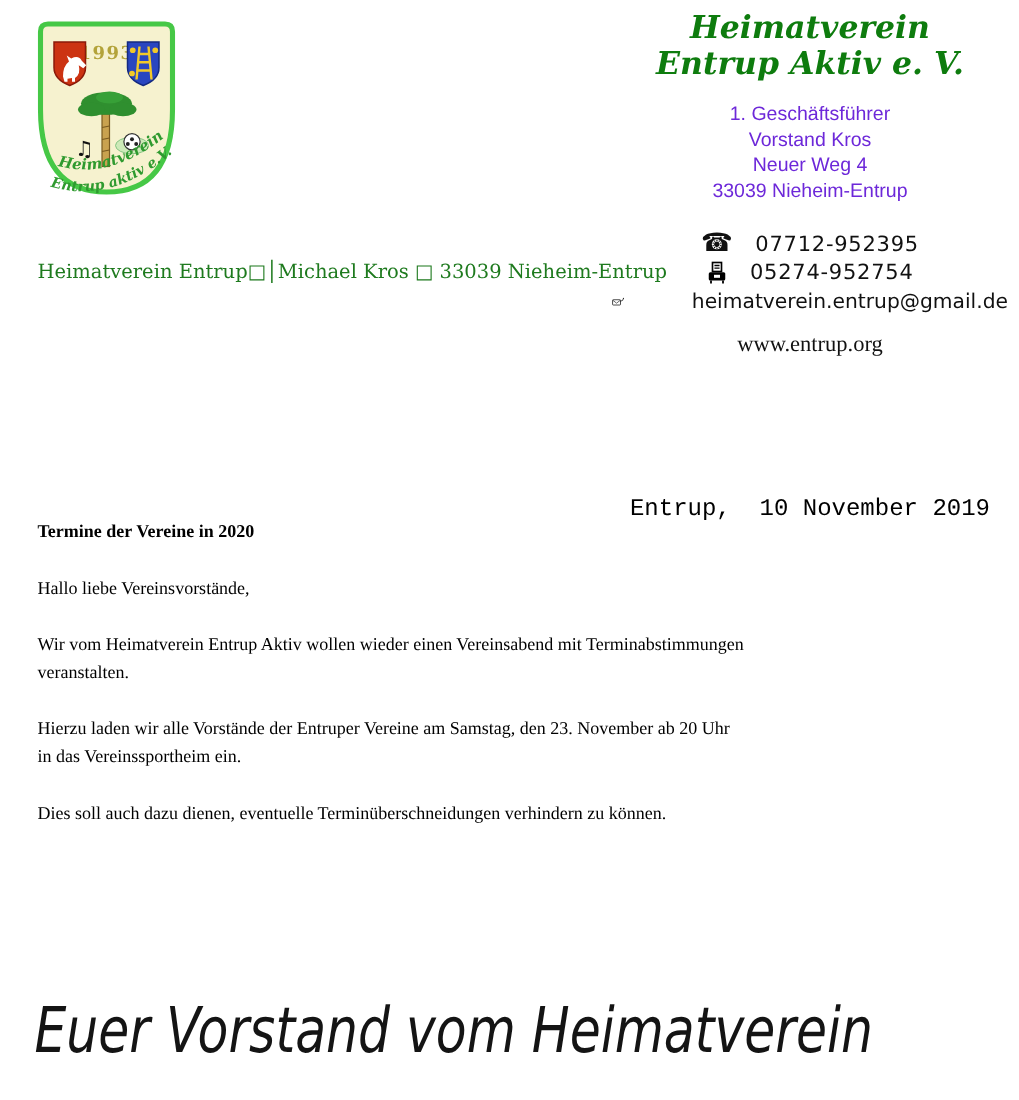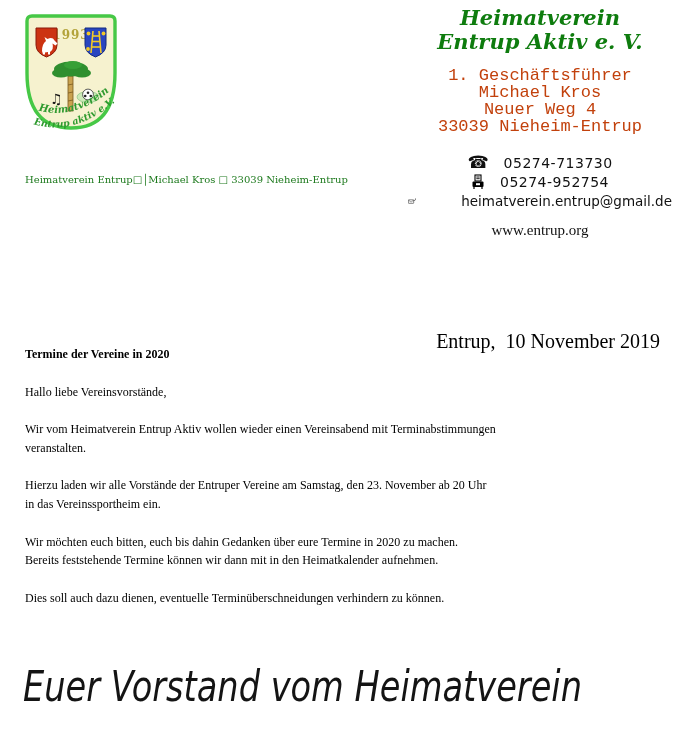--- a/index.html
+++ b/index.html
@@ -11,44 +11,44 @@
   .logo{position:absolute;left:21px;top:13px;}
   
   .club-head{
     position:absolute;left:408px;top:6px;width:264px;text-align:center;
   }
   .club-name{
     font-family:"DejaVu Serif",serif;font-style:italic;font-weight:bold;
     font-size:21px;line-height:24px;color:#0e7c0e;
   }
   .address-block{
-    margin-top:13px;font-family:Liberation Mono, monospace;
-    font-size:17px;line-height:17px;color:#c2410c;
+    margin-top:13px;font-family:Liberation Sans, sans-serif;
+    font-size:13px;line-height:17px;color:#6d28d9;
   }
   .contact-block{position:absolute;left:408px;top:153px;width:264px;}
   .contact-row{
     display:flex;align-items:center;justify-content:center;
     height:19px;font-family:"DejaVu Sans",sans-serif;font-size:14px;color:#111;
   }
   .contact-row .num{margin-left:15px;letter-spacing:.5px;}
   .contact-row .mailtxt{margin-left:5px;font-size:13.5px;padding-left:40px;}
   .phone-glyph{font-family:"DejaVu Sans",sans-serif;font-size:17px;line-height:17px;}
   .web-row{
     margin-top:12px;text-align:center;font-family:"Liberation Serif",serif;
     font-size:15px;color:#111;
   }
   
   .sender-line{
     position:absolute;left:25px;top:174px;
-    font-family:"DejaVu Serif",serif;font-size:10px;color:#1e7a1e;
+    font-family:"DejaVu Serif",serif;font-size:13px;color:#1e7a1e;
     white-space:pre;
   }
   
   .dateline{
-    position:absolute;right:19px;top:330px;font-size:20px;white-space:pre;
+    position:absolute;right:19px;top:330px;font-size:16px;white-space:pre;font-family:Liberation Mono, monospace;
   }
   
   .letter-body{
     position:absolute;left:25px;top:345px;width:646px;
     font-size:12px;line-height:18.6px;
   }
   .subject{font-weight:bold;margin:0;}
   .subtitle{margin:0;}
   .salutation{margin:19px 0 0 0;}
   .para{margin:19px 0 0 0;white-space:pre-line;}
@@ -119,30 +119,30 @@
     <text font-family="DejaVu Serif, serif" font-size="9.5" font-weight="bold" font-style="italic" fill="#2f9a2f">
       <textPath href="#lg-arc2" startOffset="4%">Entrup aktiv e.V.</textPath>
     </text>
   </svg>
 
   <div class="club-head">
     <div class="club-name">Heimatverein</div>
     <div class="club-name">Entrup Aktiv e. V.</div>
     <div class="address-block">
       <div>1. Geschäftsführer</div>
-      <div>Michael Kros</div>
+      <div>Vorstand Kros</div>
       <div>Neuer Weg 4</div>
       <div>33039 Nieheim-Entrup</div>
     </div>
   </div>
 
   <div class="contact-block">
     <div class="contact-row">
       <span class="phone-glyph">☎</span>
-      <span class="num">05274-713730</span>
+      <span class="num">07712-952395</span>
     </div>
     <div class="contact-row">
       <svg width="14" height="16" viewBox="0 0 14 16">
         <rect x="4" y="1" width="6" height="6" fill="none" stroke="#000" stroke-width="1.1"></rect>
         <line x1="5.3" y1="3" x2="8.7" y2="3" stroke="#000" stroke-width="0.9"></line>
         <line x1="5.3" y1="4.7" x2="8.7" y2="4.7" stroke="#000" stroke-width="0.9"></line>
         <rect x="1.5" y="7.5" width="11" height="5.5" rx="1" fill="#000"></rect>
         <rect x="5" y="9.2" width="4" height="2" fill="#fff"></rect>
         <line x1="3" y1="15" x2="3" y2="13" stroke="#000" stroke-width="1.2"></line>
         <line x1="11" y1="15" x2="11" y2="13" stroke="#000" stroke-width="1.2"></line>
@@ -165,20 +165,18 @@
 
   <div class="dateline">Entrup,  10 November 2019</div>
 
   <div class="letter-body">
     <p class="subject">Termine der Vereine in 2020</p>
     <p class="salutation">Hallo liebe Vereinsvorstände,</p>
     <p class="para">Wir vom Heimatverein Entrup Aktiv wollen wieder einen Vereinsabend mit Terminabstimmungen
 veranstalten.</p>
     <p class="para">Hierzu laden wir alle Vorstände der Entruper Vereine am Samstag, den 23. November ab 20 Uhr
 in das Vereinssportheim ein.</p>
-    <p class="para">Wir möchten euch bitten, euch bis dahin Gedanken über eure Termine in 2020 zu machen.
-Bereits feststehende Termine können wir dann mit in den Heimatkalender aufnehmen.</p>
     <p class="para">Dies soll auch dazu dienen, eventuelle Terminüberschneidungen verhindern zu können.</p>
   </div>
 
   <div class="signature">Euer Vorstand vom Heimatverein</div>
 
 </div>
 
 </body></html>

